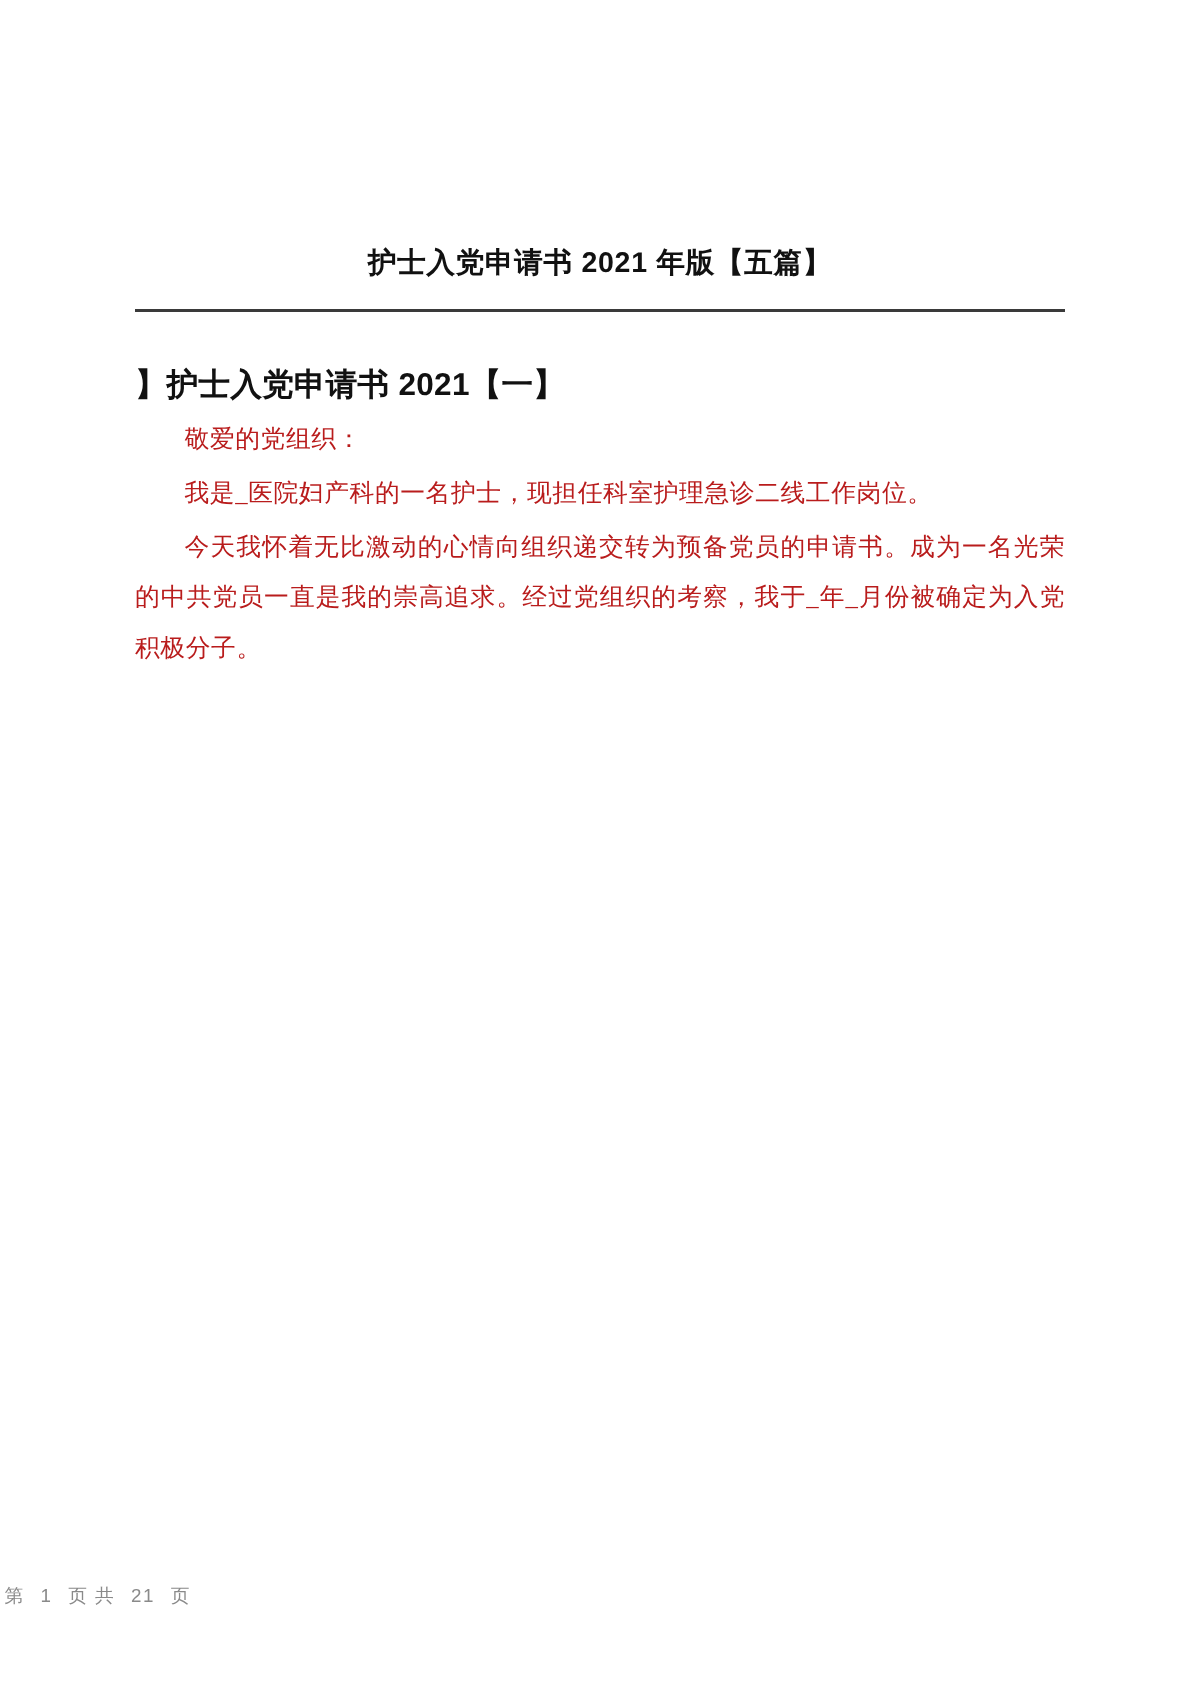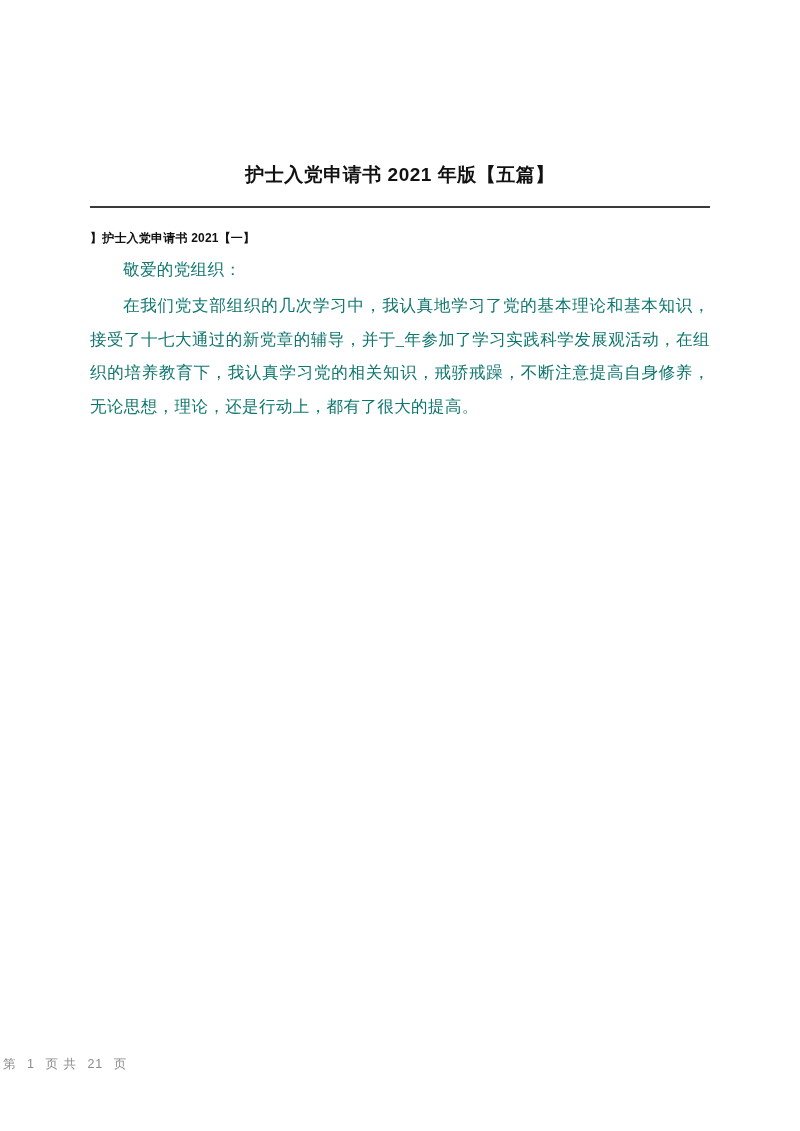--- a/index.html
+++ b/index.html
@@ -32,35 +32,35 @@
     color: #111;
     font-family: "Liberation Sans", "DejaVu Sans", sans-serif;
   }
   .title-rule {
     margin-top: 18px;
     border: 0;
     border-top: 2px solid #3a3a3a;
     width: 100%;
   }
   .section-heading {
-    font-size: 12px;
+    font-size: 21px;
     font-weight: bold;
-    margin-top: 22px;
+    margin-top: 34px;
     margin-bottom: 6px;
     font-family: "Liberation Sans", "DejaVu Sans", sans-serif;
     color: #111;
     letter-spacing: 0.2px;
   }
   .para {
     font-size: 16.5px;
     line-height: 2.05;
     margin: 0 0 2px 0;
     text-indent: 2em;
     text-align: justify;
-    color: #0f766e;
+    color: #b91c1c;
     letter-spacing: 0.4px;
   }
   .footer {
     position: absolute;
     left: 0;
     right: 0;
     bottom: 58px;
     font-size: 12.5px;
     color: #8a8a8a;
     font-family: "Liberation Sans", "DejaVu Sans", sans-serif;
@@ -73,21 +73,22 @@
 <body>
 
 <div class="page">
 
   <h1 class="doc-title">护士入党申请书 2021 年版【五篇】</h1>
   <hr class="title-rule">
 
   <div class="section-heading">】护士入党申请书 2021【一】</div>
 
   <p class="para">敬爱的党组织：</p>
-  <p class="para">在我们党支部组织的几次学习中，我认真地学习了党的基本理论和基本知识，接受了十七大通过的新党章的辅导，并于_年参加了学习实践科学发展观活动，在组织的培养教育下，我认真学习党的相关知识，戒骄戒躁，不断注意提高自身修养，无论思想，理论，还是行动上，都有了很大的提高。</p>
+  <p class="para">我是_医院妇产科的一名护士，现担任科室护理急诊二线工作岗位。</p>
+  <p class="para">今天我怀着无比激动的心情向组织递交转为预备党员的申请书。成为一名光荣的中共党员一直是我的崇高追求。经过党组织的考察，我于_年_月份被确定为入党积极分子。</p>
 
   <div class="footer">
     <span>第</span>
     <span class="num">1</span>
     <span>页 共</span>
     <span class="num">21</span>
     <span>页</span>
   </div>
 
 </div>

